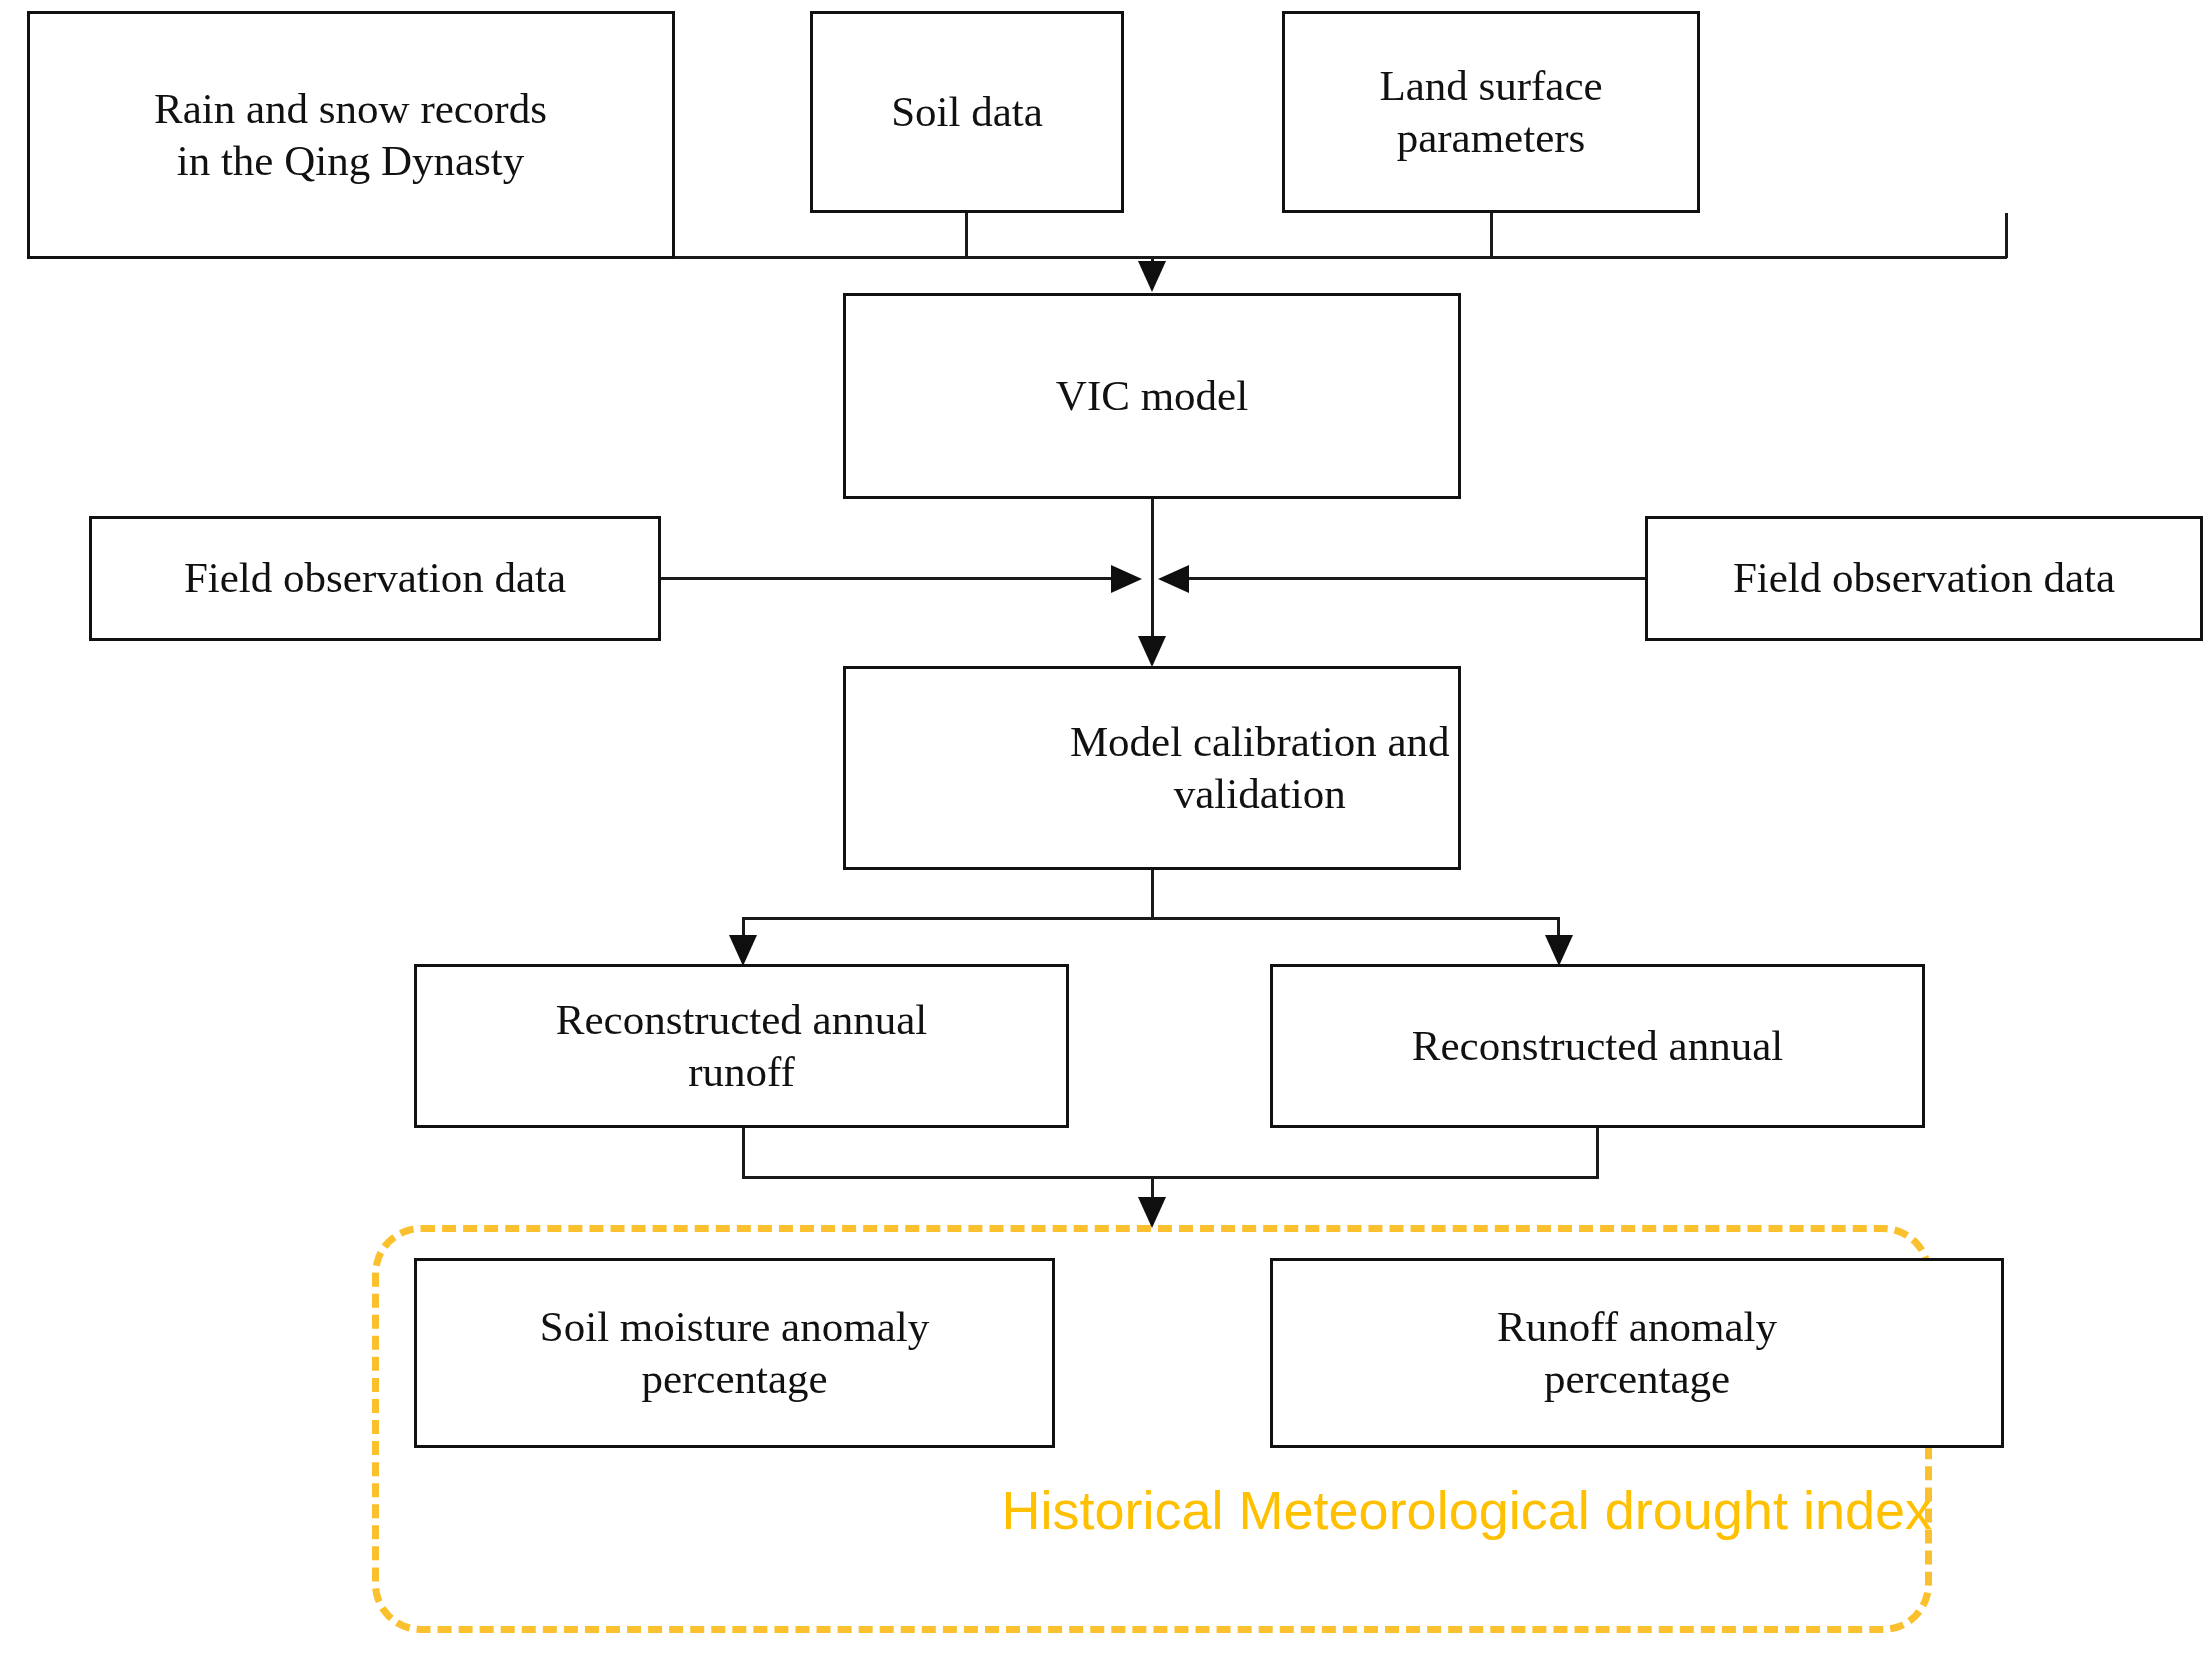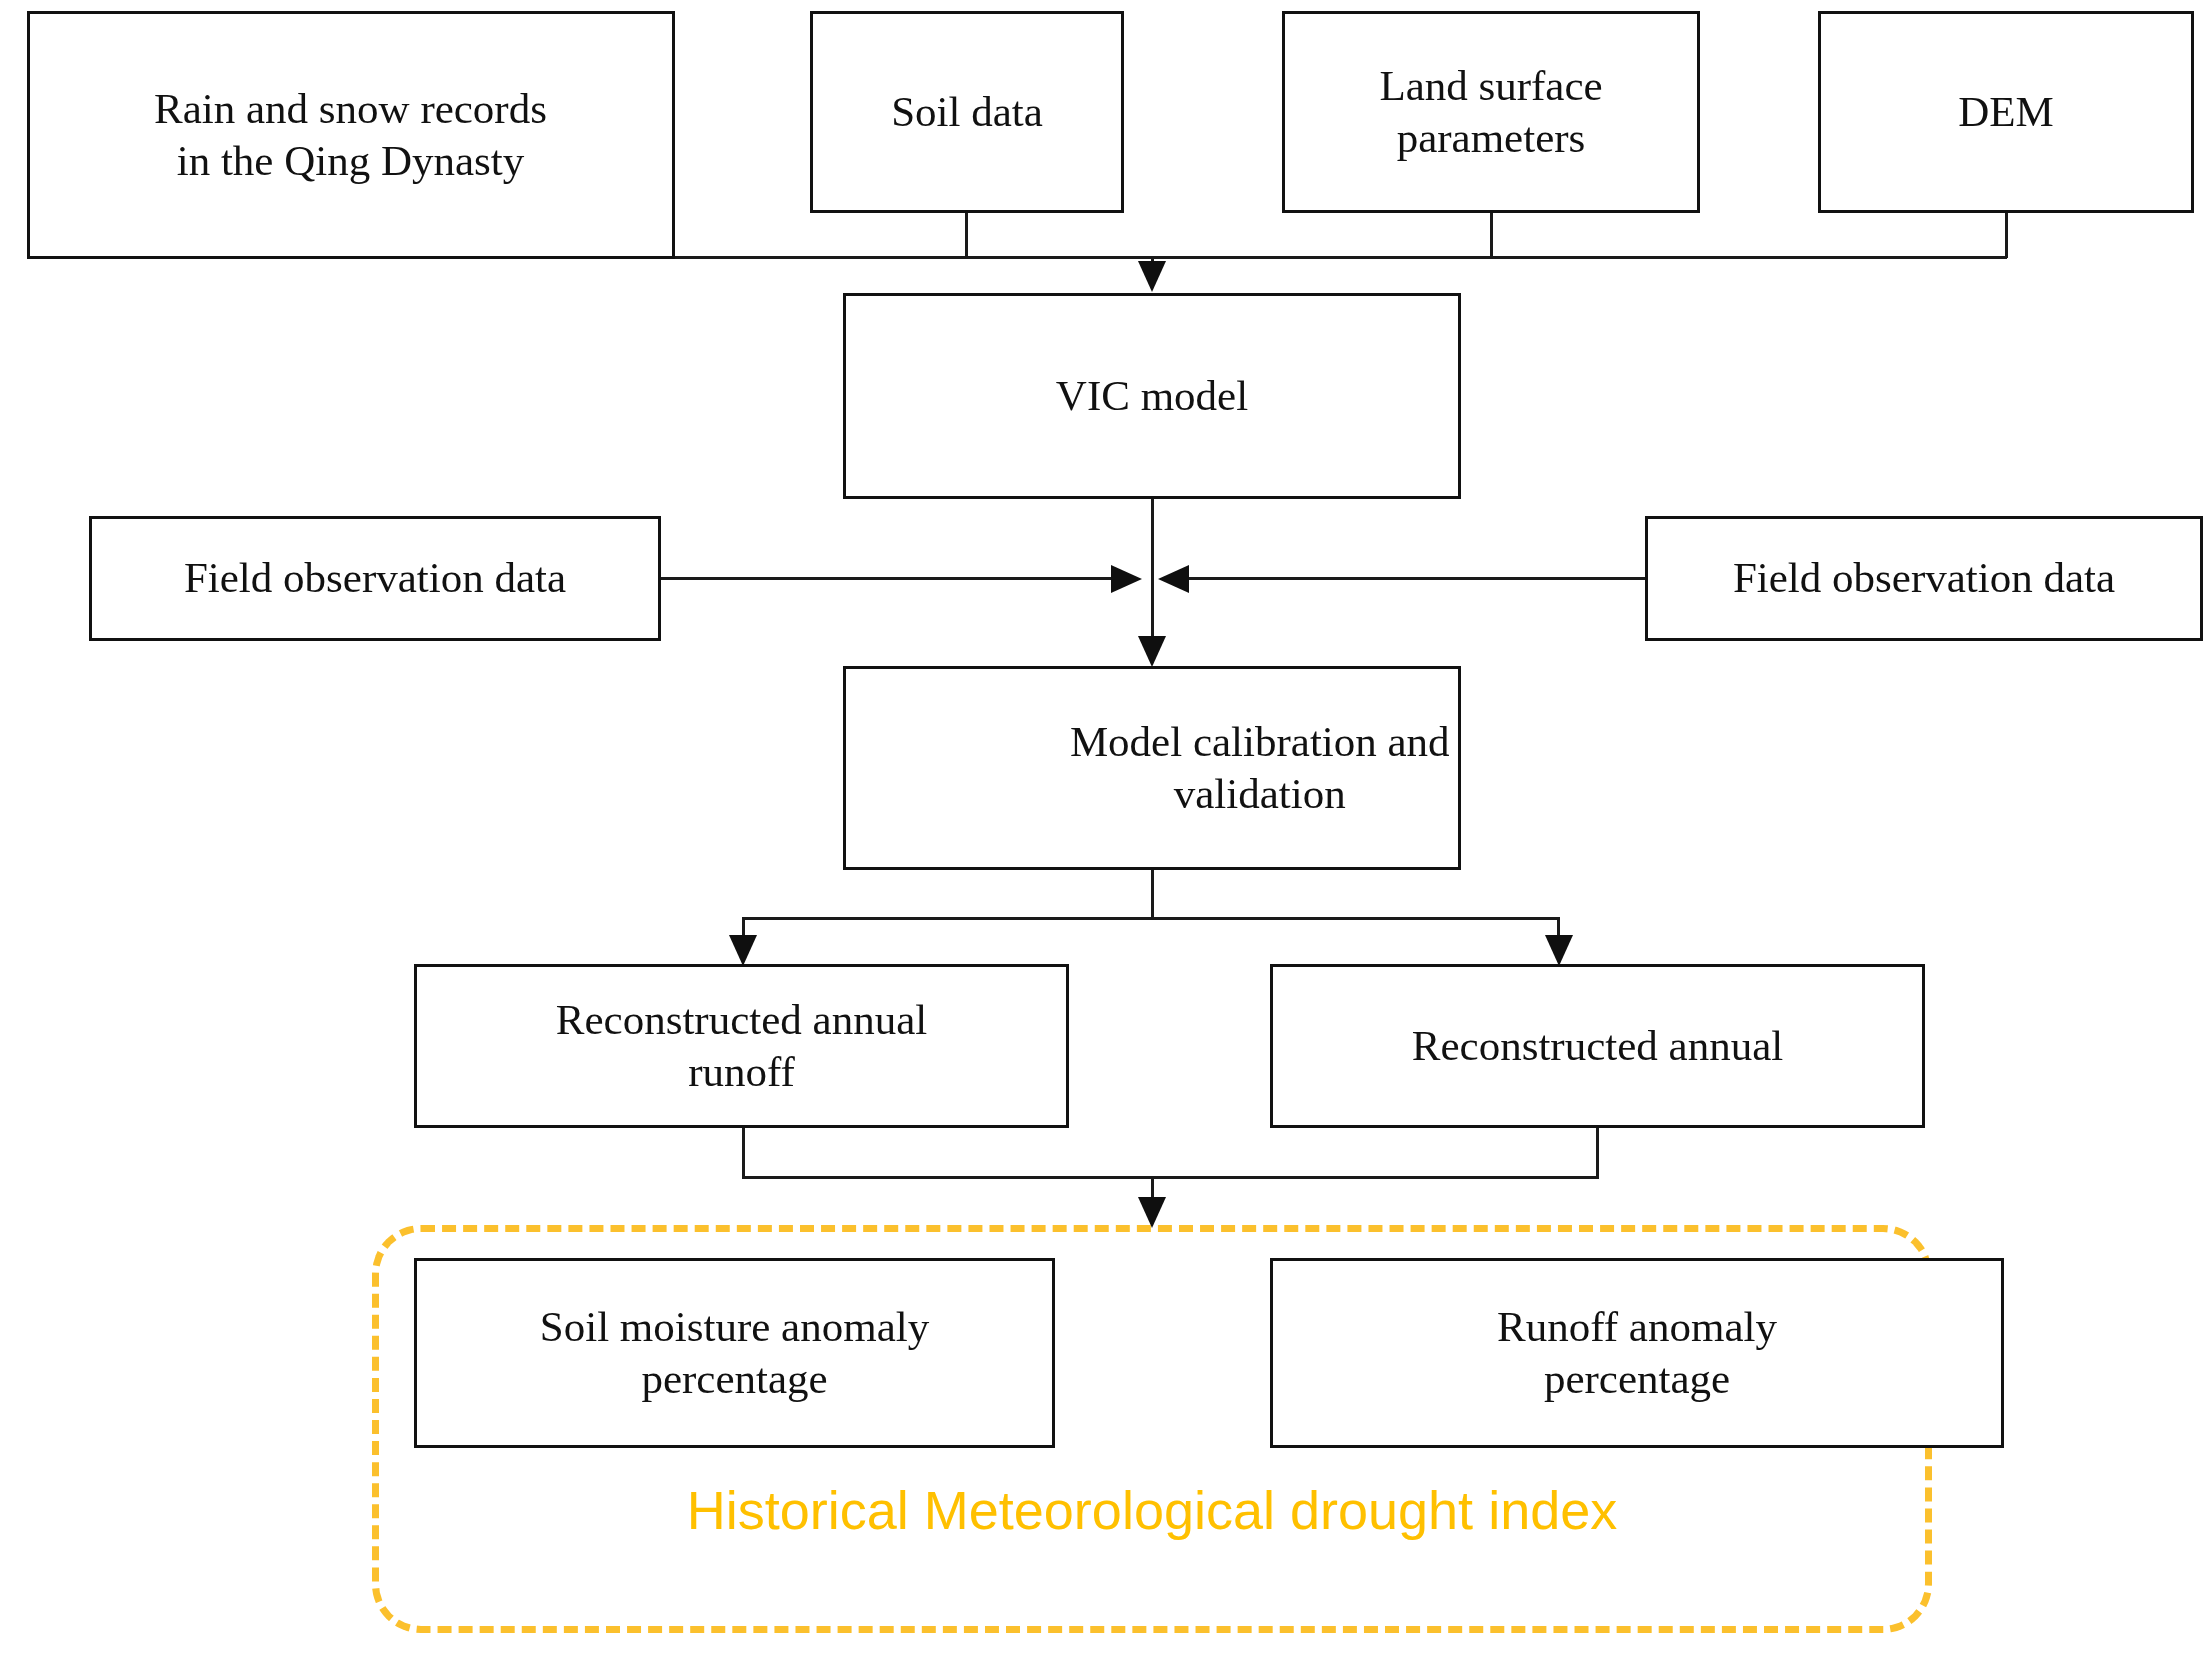--- a/index.html
+++ b/index.html
@@ -77,21 +77,21 @@
   #drought-group {
     position: absolute;
     box-sizing: border-box;
     border: 7.7px dashed #FBC02D;
     border-radius: 49px;
     z-index: 1;
     background: transparent;
   }
   #drought-label {
     position: absolute;
-    text-align: center;
+    text-align: right;
     color: #FFC000;
     font-family: "Liberation Sans", "DejaVu Sans", sans-serif;
     font-size: 54px;
     font-weight: 400;
     white-space: nowrap;
     z-index: 5;
   }
 </style>
 </head>
 <body>
@@ -111,25 +111,20 @@
       <span>parameters</span>
     </div>
   </div>
 
   <div class="node" style="left:810px; top:11px; width:314px; height:202px;">
     <div>
       <span>Soil data</span>
     </div>
   </div>
 
-  <div class="node" style="left:1818px; top:11px; width:376px; height:202px;">
-    <div>
-      <span>DEM</span>
-    </div>
-  </div>
 
   <div class="vline" style="left:349px; top:213px; height:45px;"></div>
   <div class="vline" style="left:965px; top:213px; height:45px;"></div>
   <div class="vline" style="left:1490px; top:213px; height:45px;"></div>
   <div class="vline" style="left:2005px; top:213px; height:45px;"></div>
 
   <div class="hline" style="left:349px; top:256px; width:1658px;"></div>
 
   <div class="vline" style="left:1151px; top:256px; height:26.5px;"></div>
   <div class="arrow-down" style="left:1138px; top:261px;"></div>

